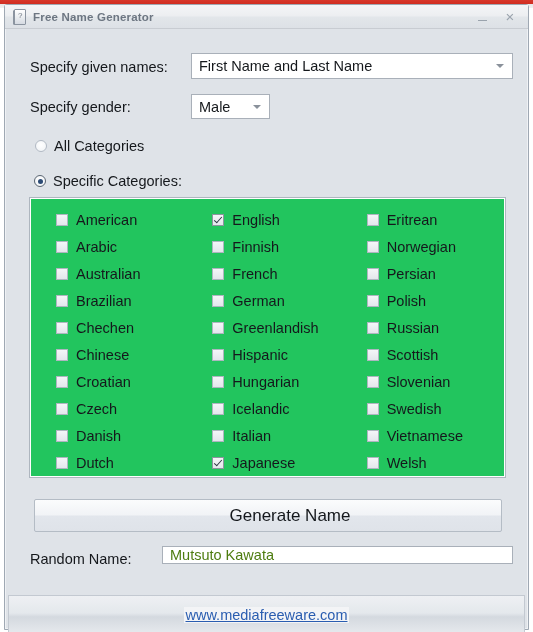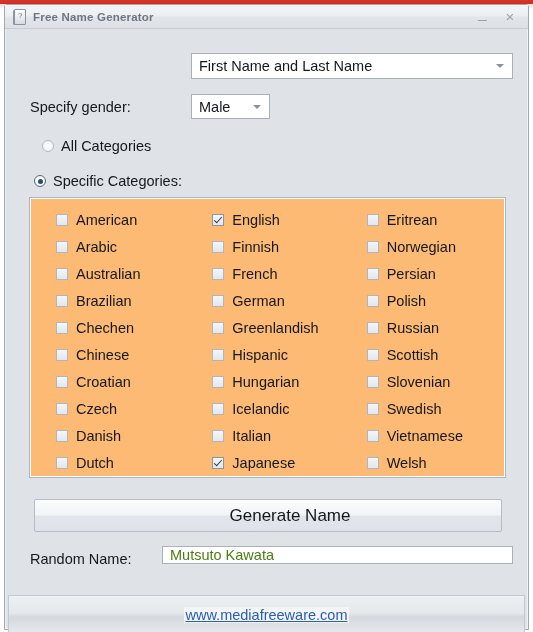--- a/index.html
+++ b/index.html
@@ -153,21 +153,21 @@
   }
 
   
   .radio-row {
     position: absolute;
     display: flex;
     align-items: center;
     font-size: 14.5px;
     color: #15181c;
   }
-  #radio-all-categories      { left: 37px; top: 133px; justify-content: center; }
+  #radio-all-categories      { left: 30px; top: 133px; justify-content: center; }
   #radio-specific-categories { left: 29px; top: 168px; }
   .radio-mark {
     width: 12px; height: 12px;
     border-radius: 50%;
     box-sizing: border-box;
     border: 1px solid #b2bac4;
     background: radial-gradient(circle at 50% 40%, #ffffff 0%, #eef1f4 100%);
     margin-right: 7px;
     position: relative;
     flex: 0 0 auto;
@@ -184,21 +184,21 @@
     background: #2b4a74;
   }
 
   
   #categories-panel {
     position: absolute;
     left: 24px;
     top: 192px;
     width: 477px;
     height: 281px;
-    background: #fdba74;
+    background: #22c55e;
     border: 1px solid #aeb6bf;
     box-sizing: border-box;
     box-shadow: 0 0 0 1px #ffffff inset;
   }
   #categories-grid {
     position: absolute;
     left: 0; top: 8px;
     width: 100%;
     display: flex;
   }
@@ -316,20 +316,21 @@
     <div id="window-controls">
       <div class="win-btn minimize">
         <span class="minglyph"></span>
       </div>
       <div class="win-btn close">
         <span>×</span>
       </div>
     </div>
   </div>
 
+  <div class="row-label" id="label-given-names">Specify given names:</div>
   <div class="combo" id="combo-given-names">
     <span class="val">First Name and Last Name</span>
     <span class="arrow"></span>
   </div>
 
   <div class="row-label" id="label-gender">Specify gender:</div>
   <div class="combo" id="combo-gender">
     <span class="val">Male</span>
     <span class="arrow"></span>
   </div>

